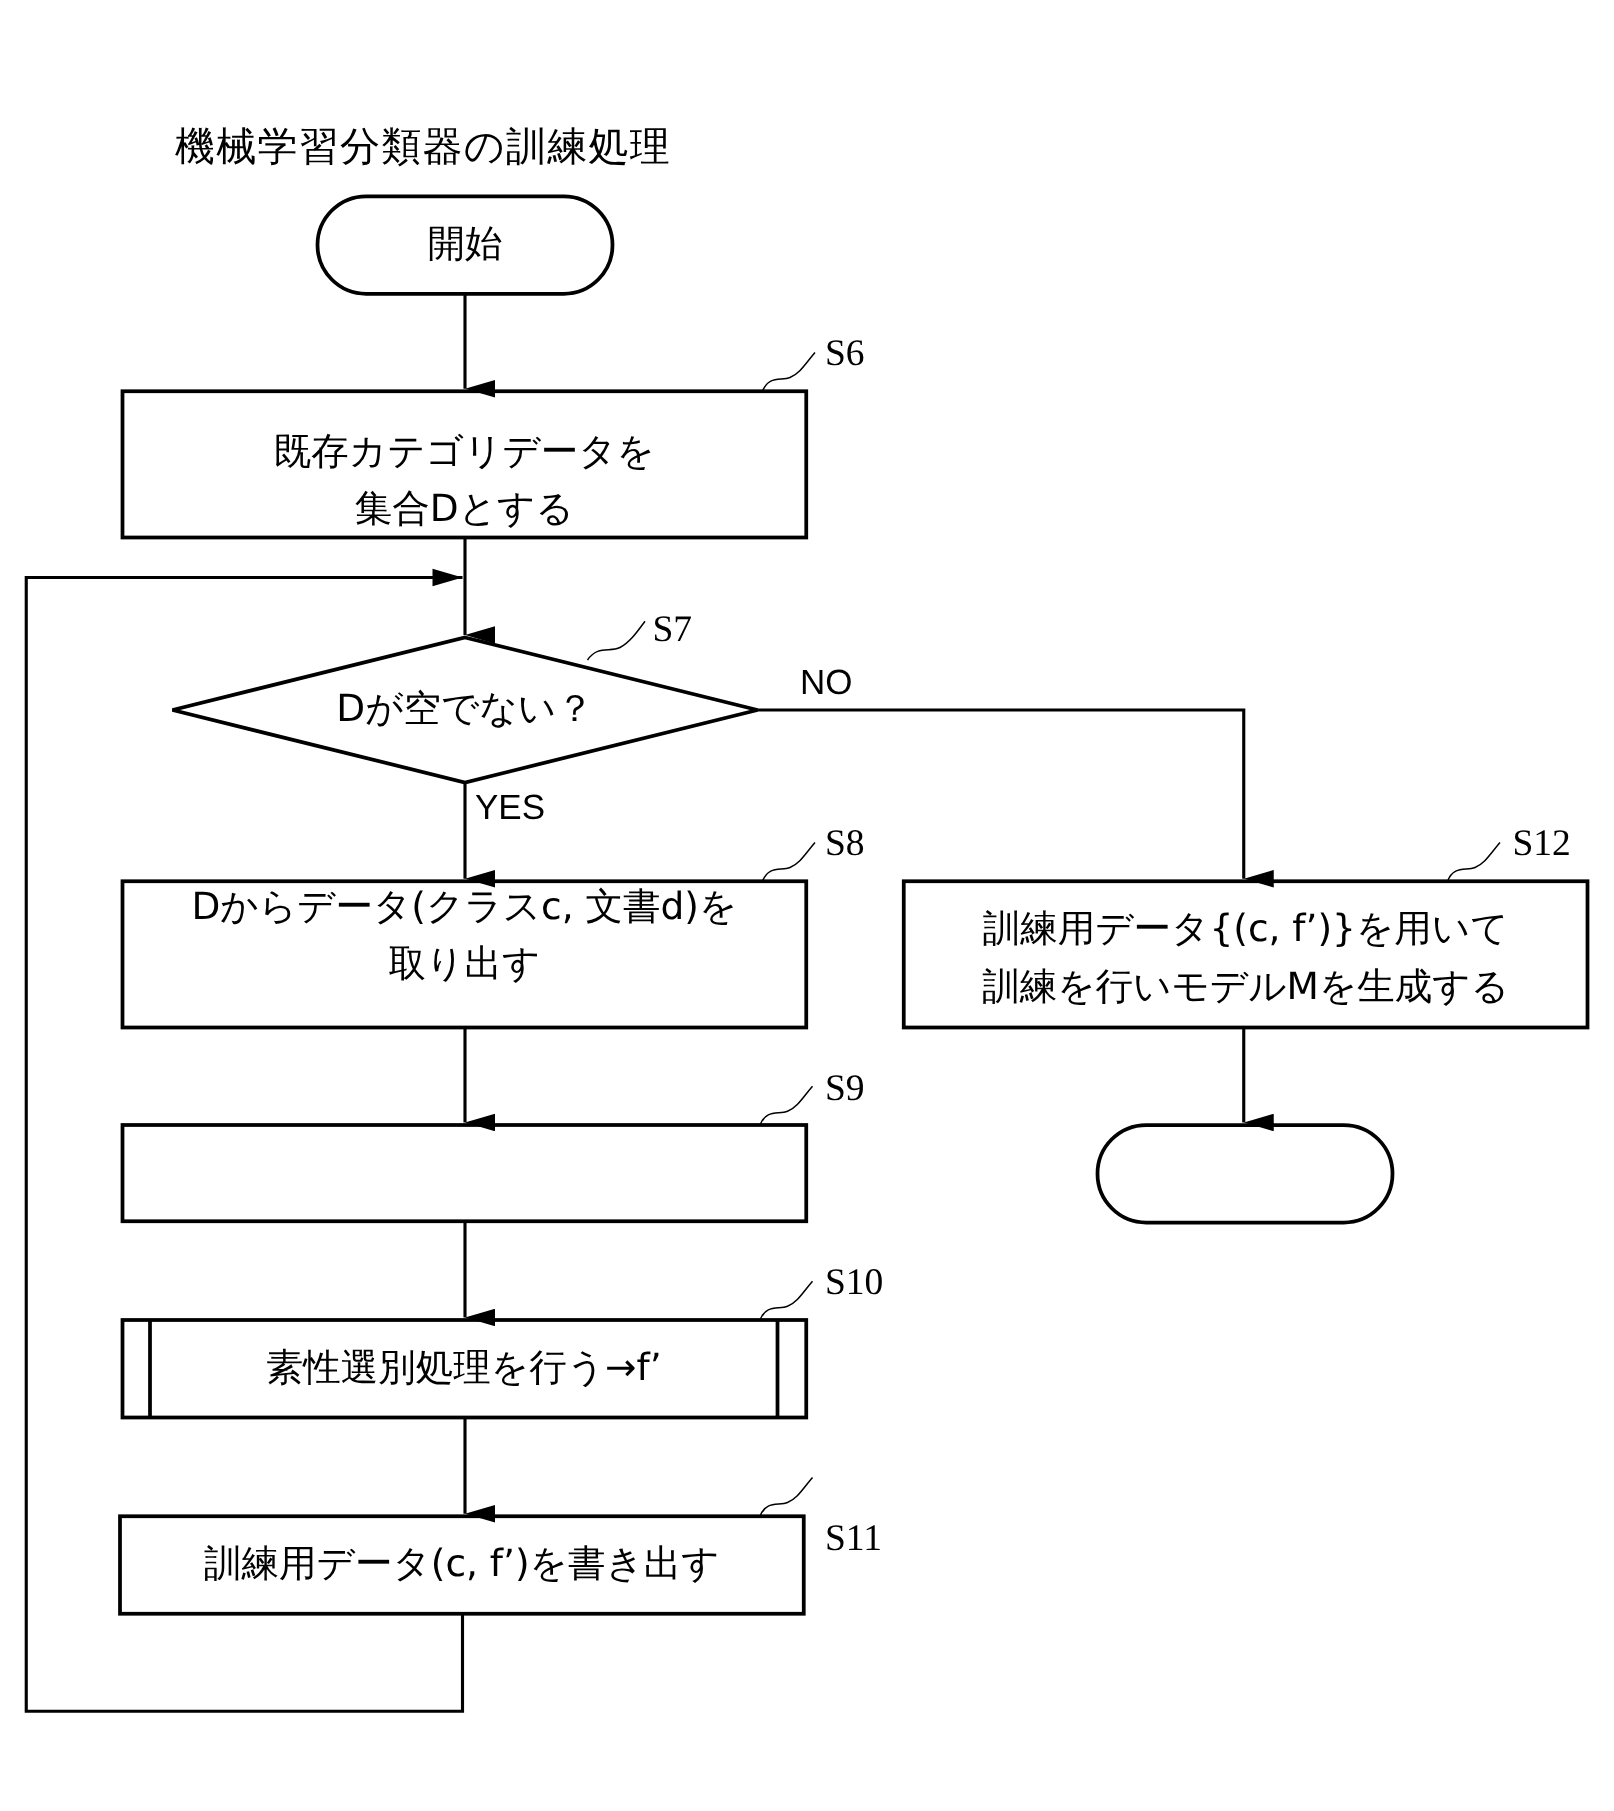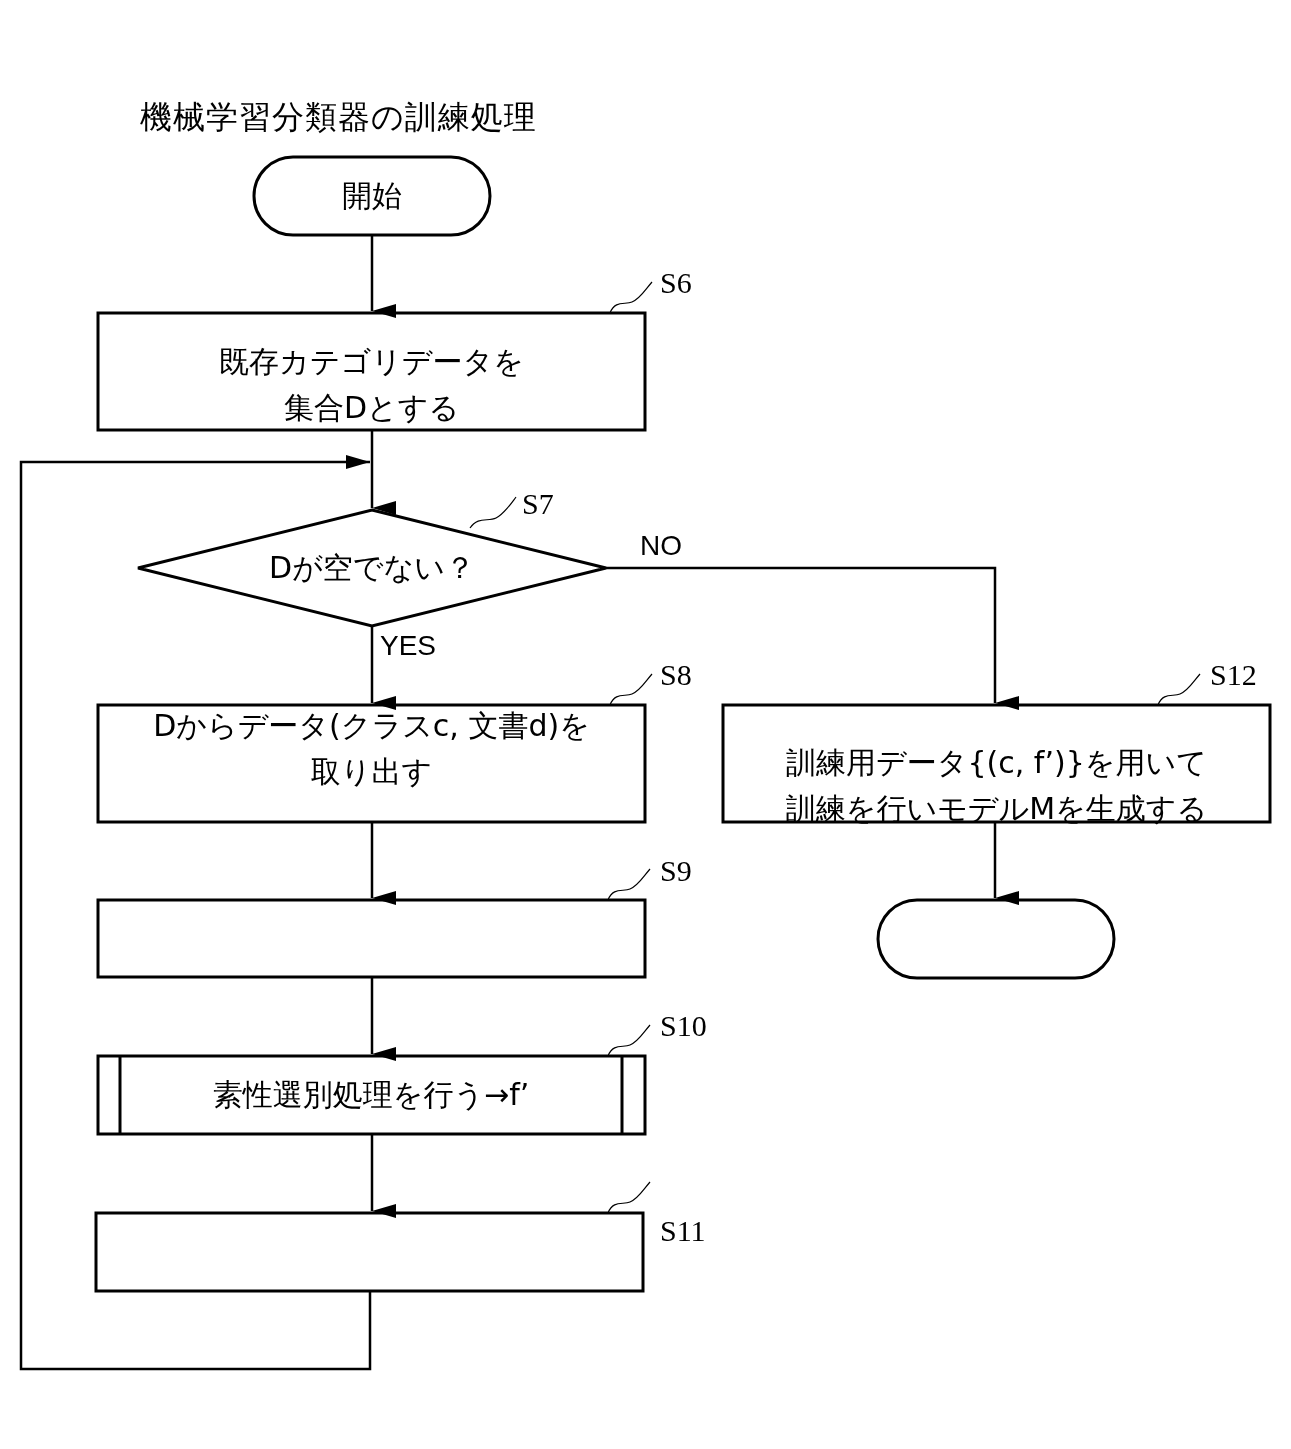--- a/index.html
+++ b/index.html
@@ -84,18 +84,19 @@
   <div class="step-label" style="left:660px;top:658px;">S8</div>
   <div class="node-text" style="left:98px;top:690px;width:547px;height:117px;text-align:center;">Dからデータ(クラスc, 文書d)を
 取り出す</div>
 
   <div class="step-label" style="left:660px;top:854px;">S9</div>
 
   <div class="step-label" style="left:660px;top:1009px;">S10</div>
   <div class="node-text" style="left:120px;top:1056px;width:502px;height:78px;">素性選別処理を行う→f’</div>
 
   <div class="step-label" style="left:660px;top:1166px;margin-top:48px;">S11</div>
+  <div class="node-text" style="left:96px;top:1213px;width:547px;height:78px;">訓練用データ(c, f’)を書き出す</div>
 
   <div class="step-label" style="left:1210px;top:658px;">S12</div>
-  <div class="node-text" style="left:723px;top:727px;width:547px;height:117px;">訓練用データ{(c, f’)}を用いて
+  <div class="node-text" style="left:723px;top:708px;width:547px;height:117px;">訓練用データ{(c, f’)}を用いて
 訓練を行いモデルMを生成する</div>
 
 </div>
 
 </body></html>

